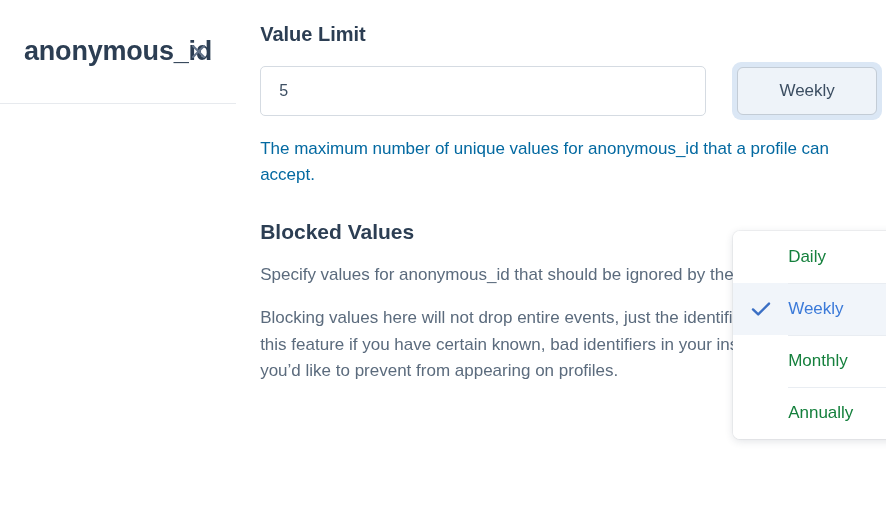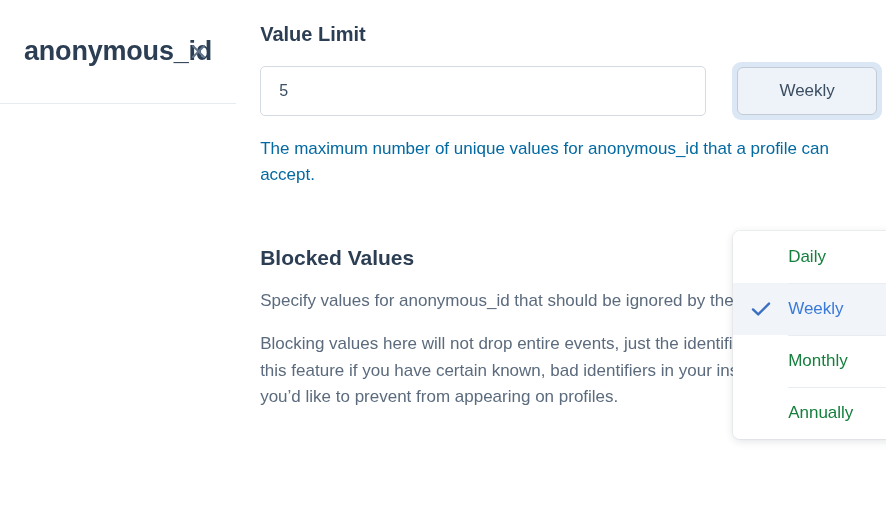--- a/index.html
+++ b/index.html
@@ -122,21 +122,21 @@
     color: #0369a1;
     line-height: 1.55;
     margin: 16px 0 0 0;
     max-width: 836px;
   }
 
   .blocked-heading {
     font-size: 21px;
     font-weight: 600;
     color: #2c3e53;
-    margin: 56px 0 0 0;
+    margin: 30px 0 0 0;
     line-height: 1.25;
   }
 
   .body-para {
     font-size: 17px;
     color: #5b6b7d;
     line-height: 1.55;
     margin: 17px 0 0 0;
     max-width: 838px;
   }

